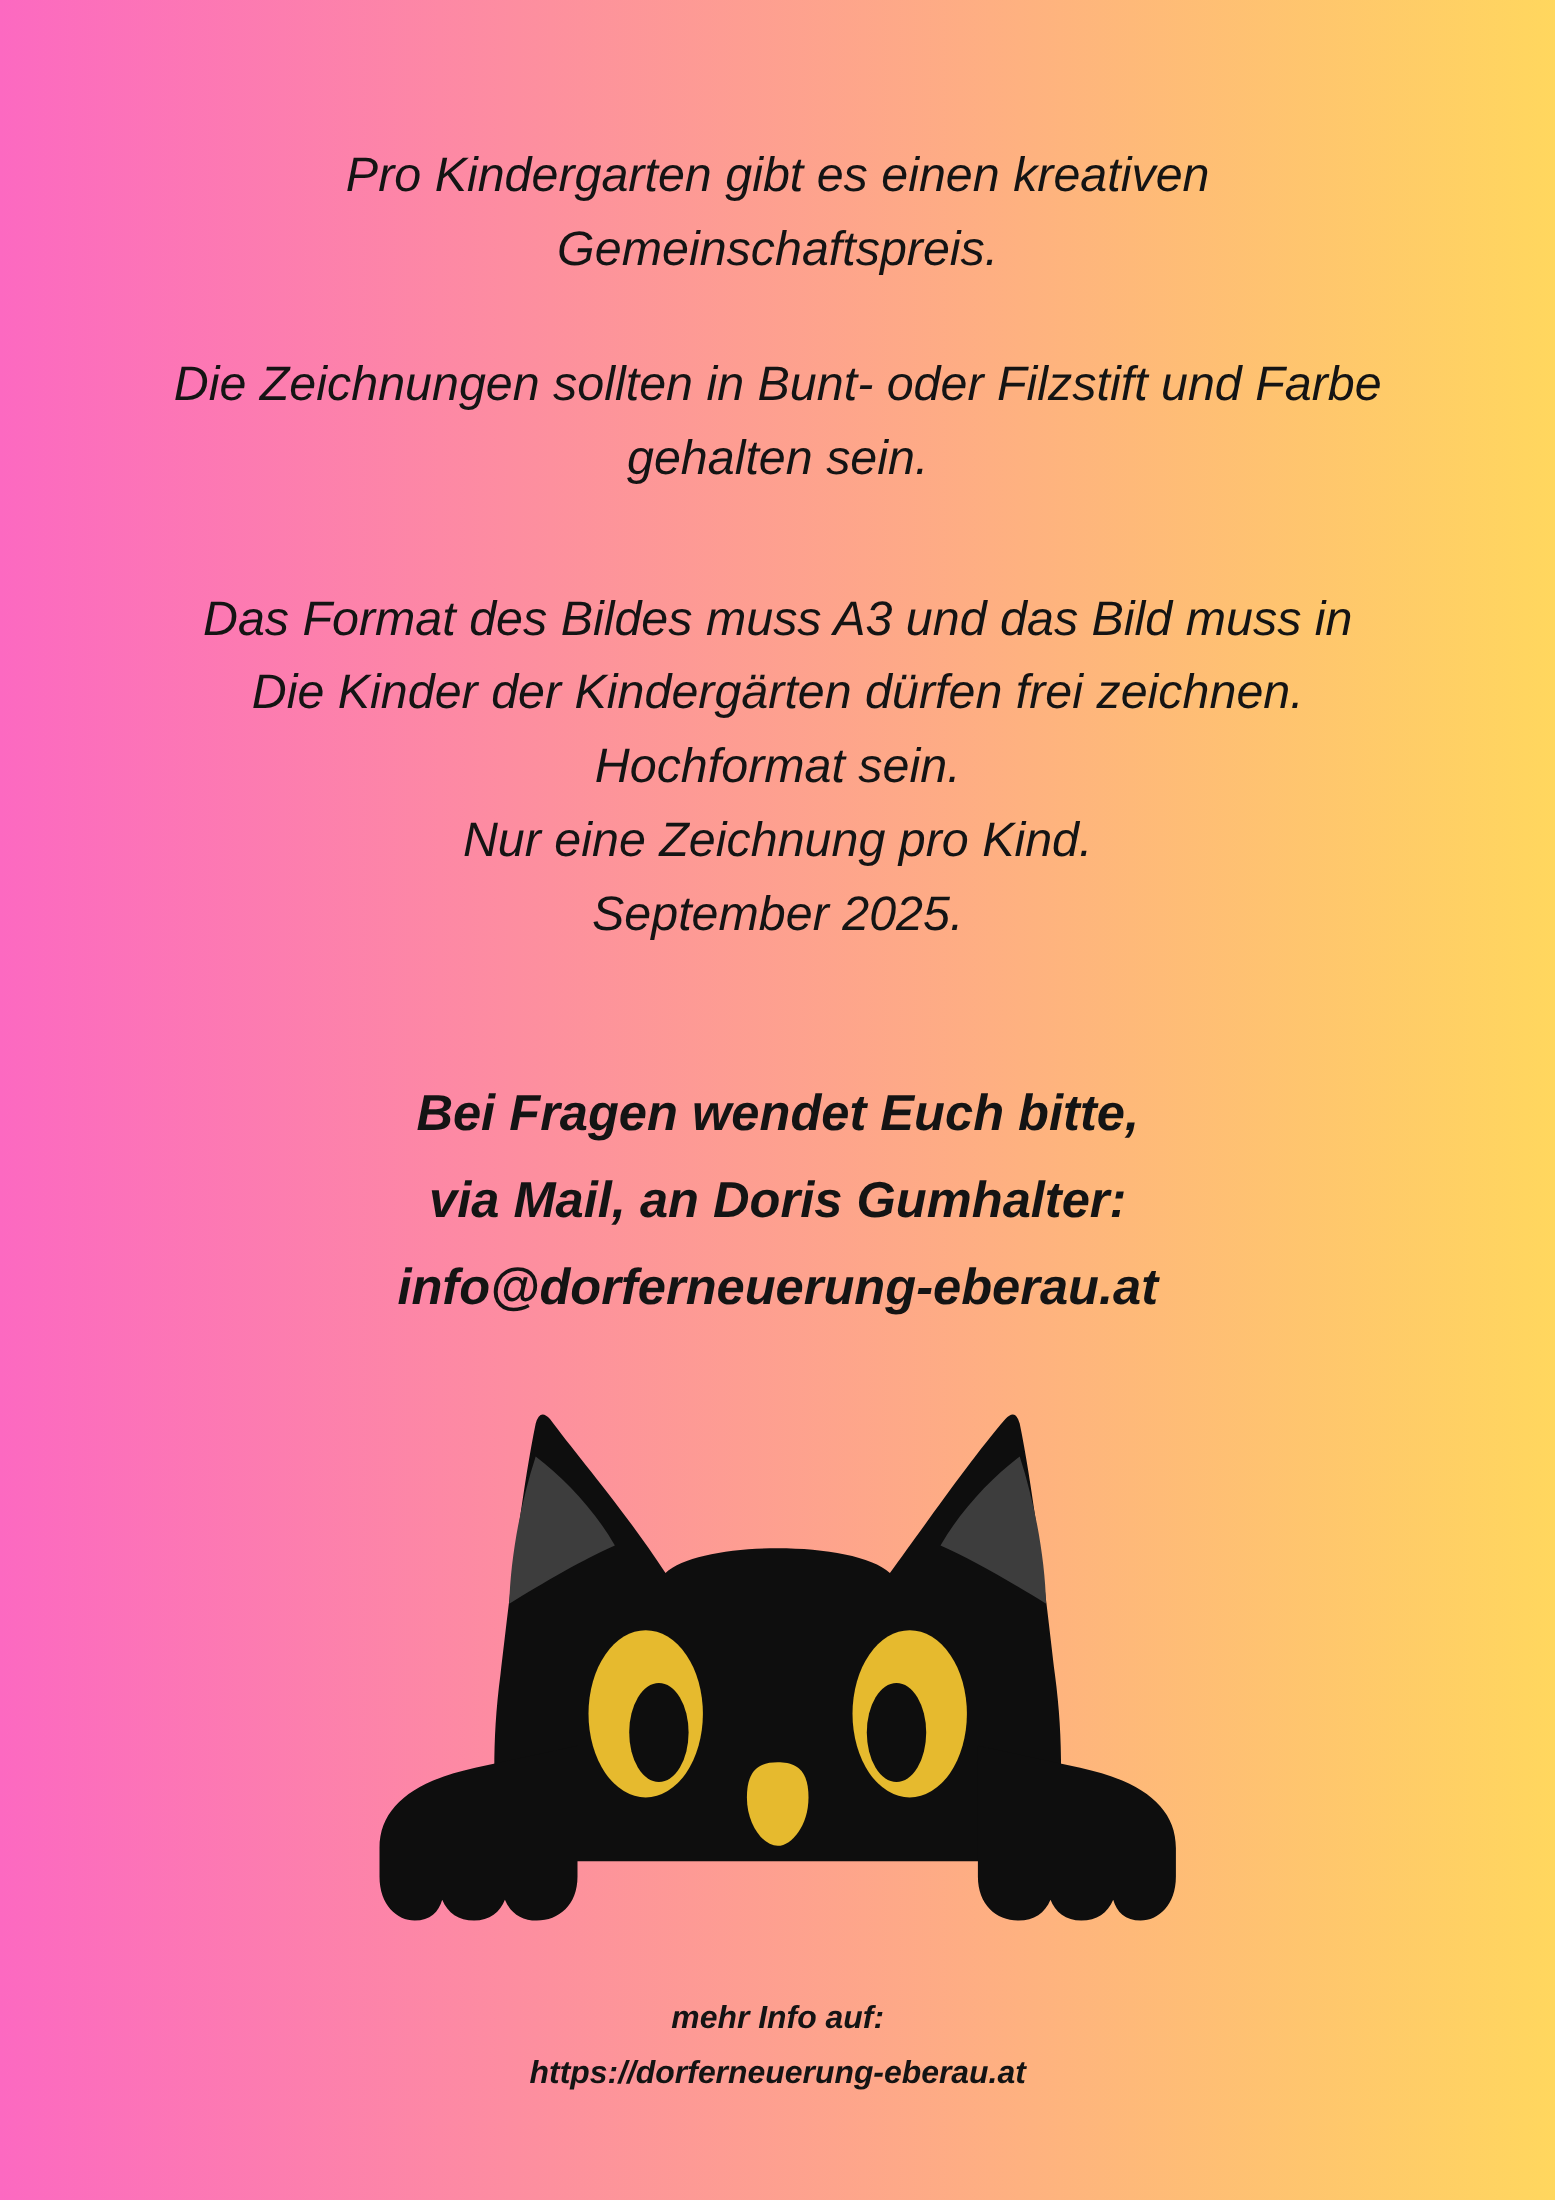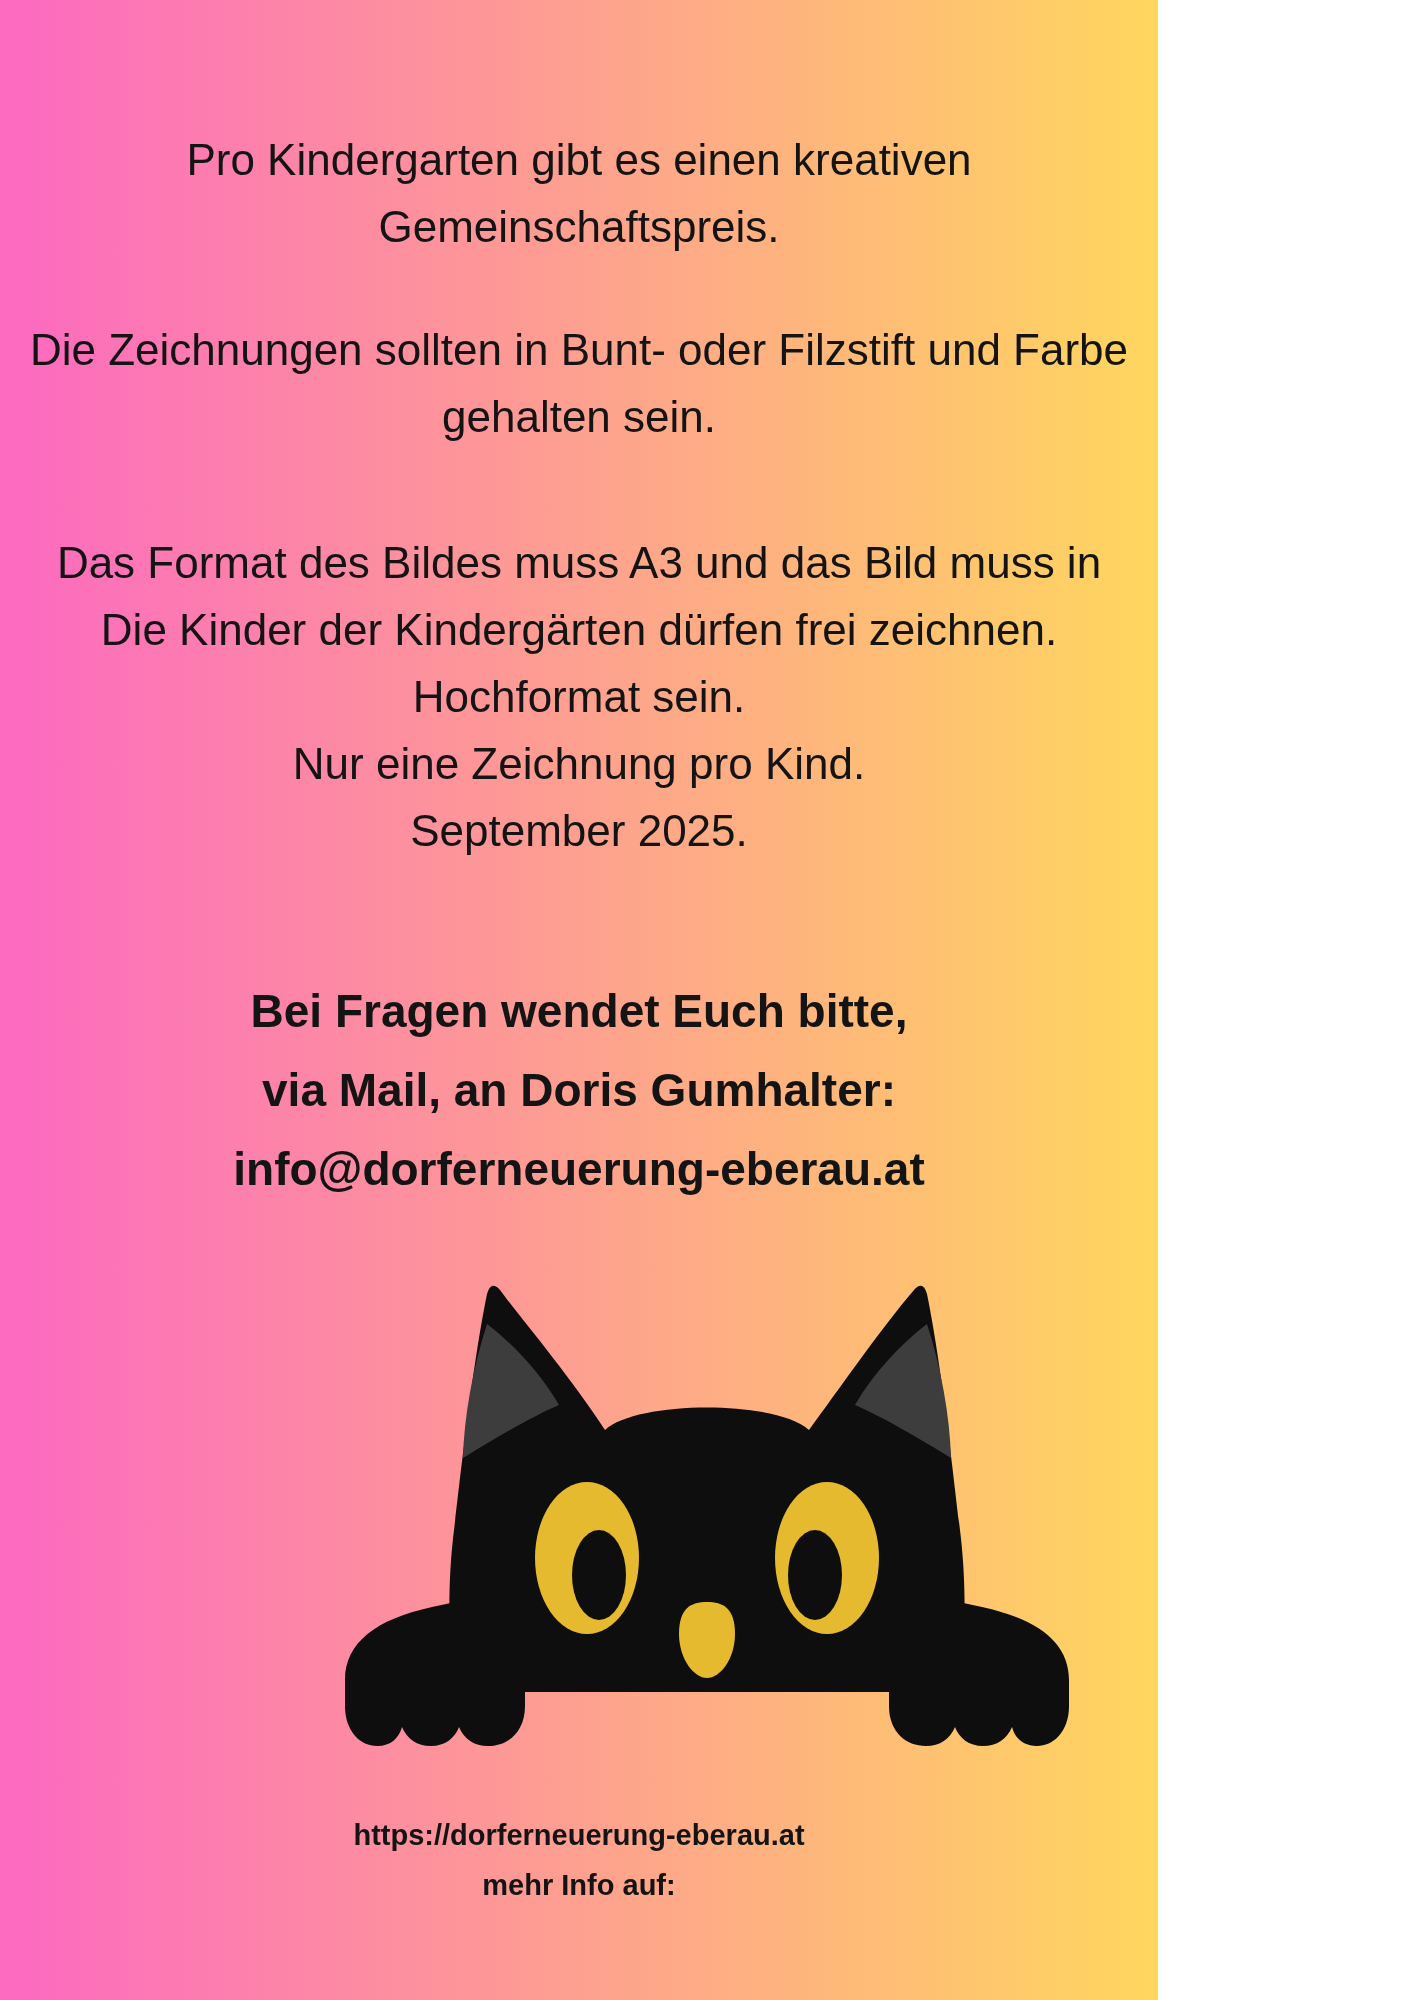--- a/index.html
+++ b/index.html
@@ -1,23 +1,24 @@
 <!DOCTYPE html>
 <html><head>
 <meta charset="utf-8">
 <style>
   html,body { margin:0; padding:0; }
   .page {
     position:relative;
-    width:1158px;
+    width:1414px;
     height:2000px;
     overflow:hidden;
     background:linear-gradient(90deg,#fc69c1 0%,#ffd75e 100%);
     font-family:"Liberation Sans",sans-serif;
     color:#141414;
+    font-style:italic;
   }
   .para {
     position:absolute;
     left:0;
     width:100%;
     text-align:center;
     font-size:44px;
     line-height:67px;
     font-weight:normal;
   }
@@ -110,17 +111,17 @@
     <path fill="#3d3d3d" d="M 150 42 C 136 85 127 135 126 176 C 155 158 196 134 222 123 C 203 90 176 62 150 42 Z"></path>
     <path fill="#3d3d3d" d="M 590 42 C 604 85 613 135 614 176 C 585 158 544 134 518 123 C 537 90 564 62 590 42 Z"></path>
     <ellipse fill="#e6ba2e" cx="250" cy="276" rx="52" ry="76"></ellipse>
     <ellipse fill="#e6ba2e" cx="490" cy="276" rx="52" ry="76"></ellipse>
     <ellipse fill="#0e0e0e" cx="262" cy="293" rx="27" ry="45"></ellipse>
     <ellipse fill="#0e0e0e" cx="478" cy="293" rx="27" ry="45"></ellipse>
     <path fill="#e6ba2e" d="M 342 352 C 342 326 354 320 370 320 C 386 320 398 326 398 352 C 398 377 383 396 370 396 C 357 396 342 377 342 352 Z"></path>
   </svg>
 
   <div class="para footer">
+    <div>mehr Info auf:</div>
     <div>https://dorferneuerung-eberau.at</div>
-    <div>mehr Info auf:</div>
   </div>
 
 </div>
 
 </body></html>

